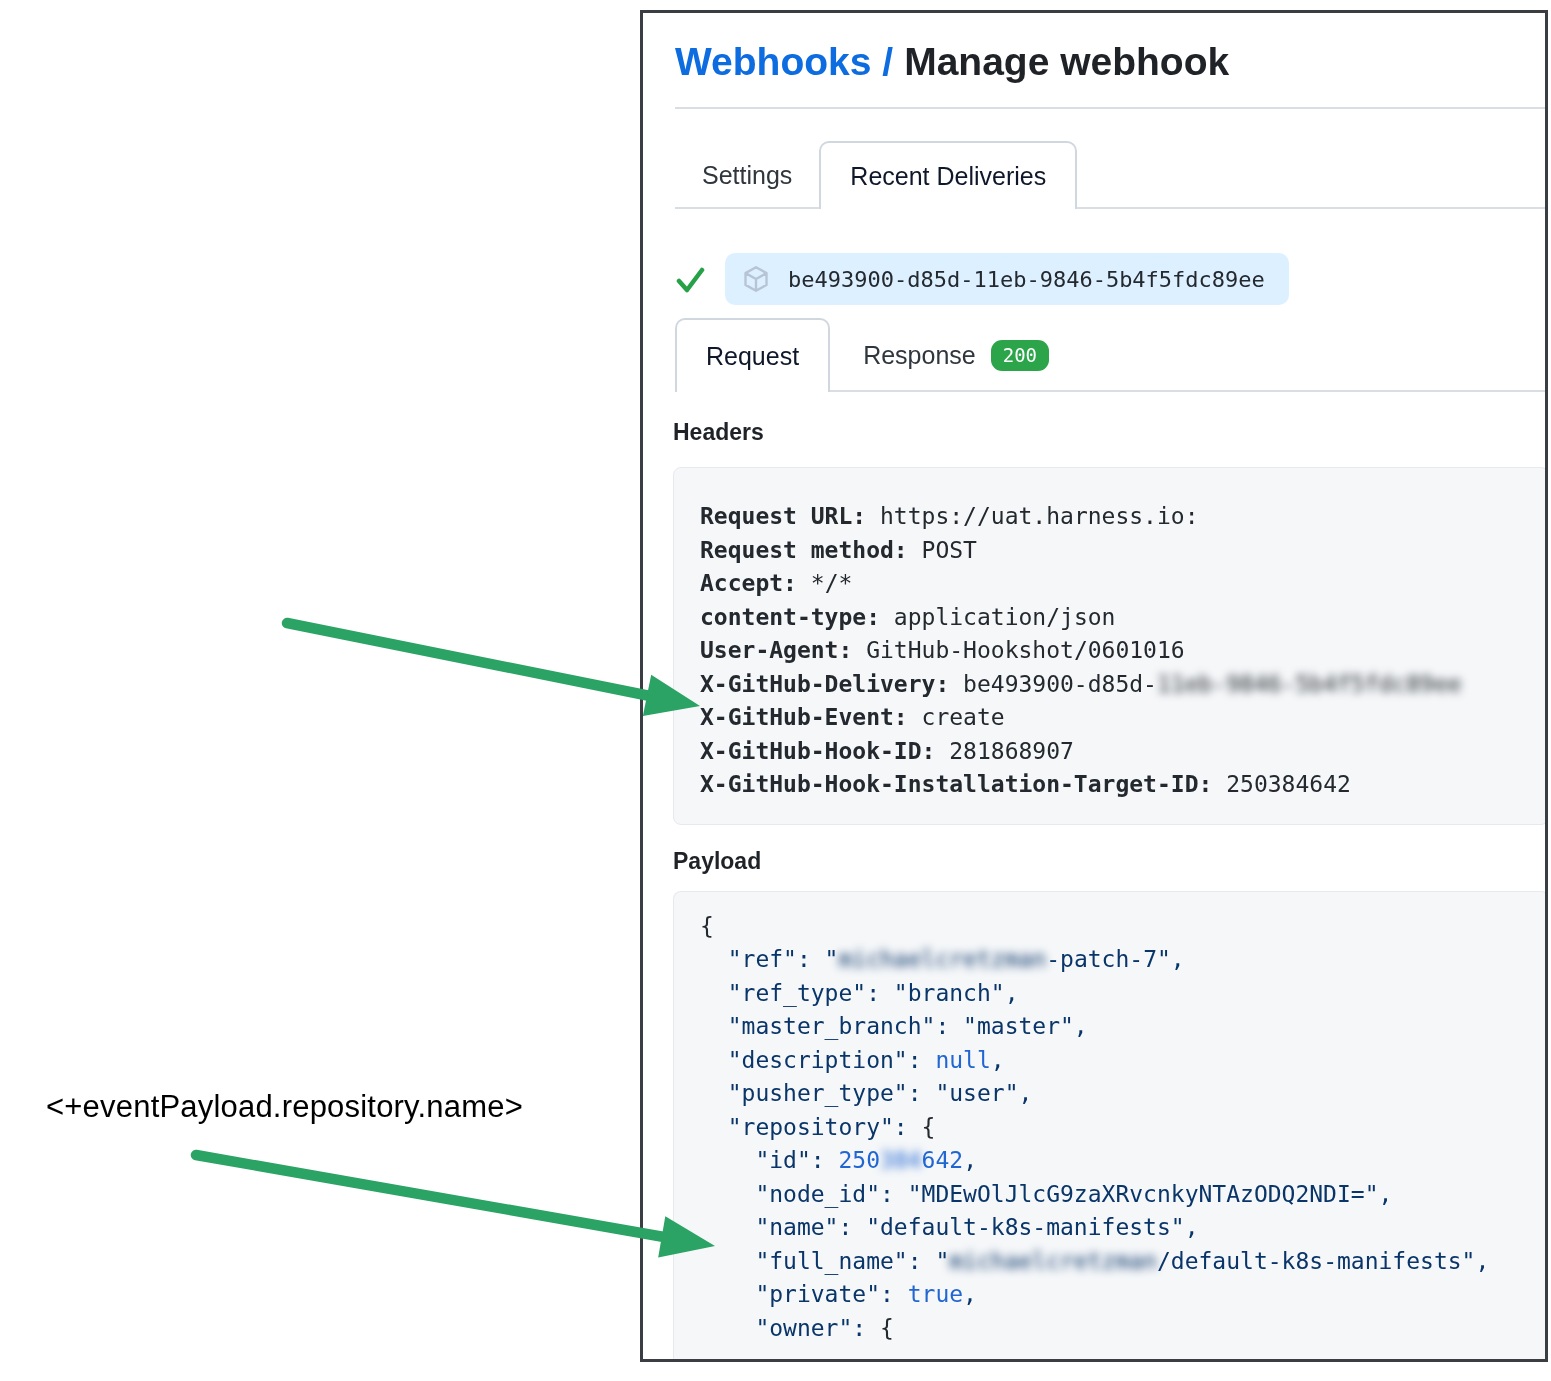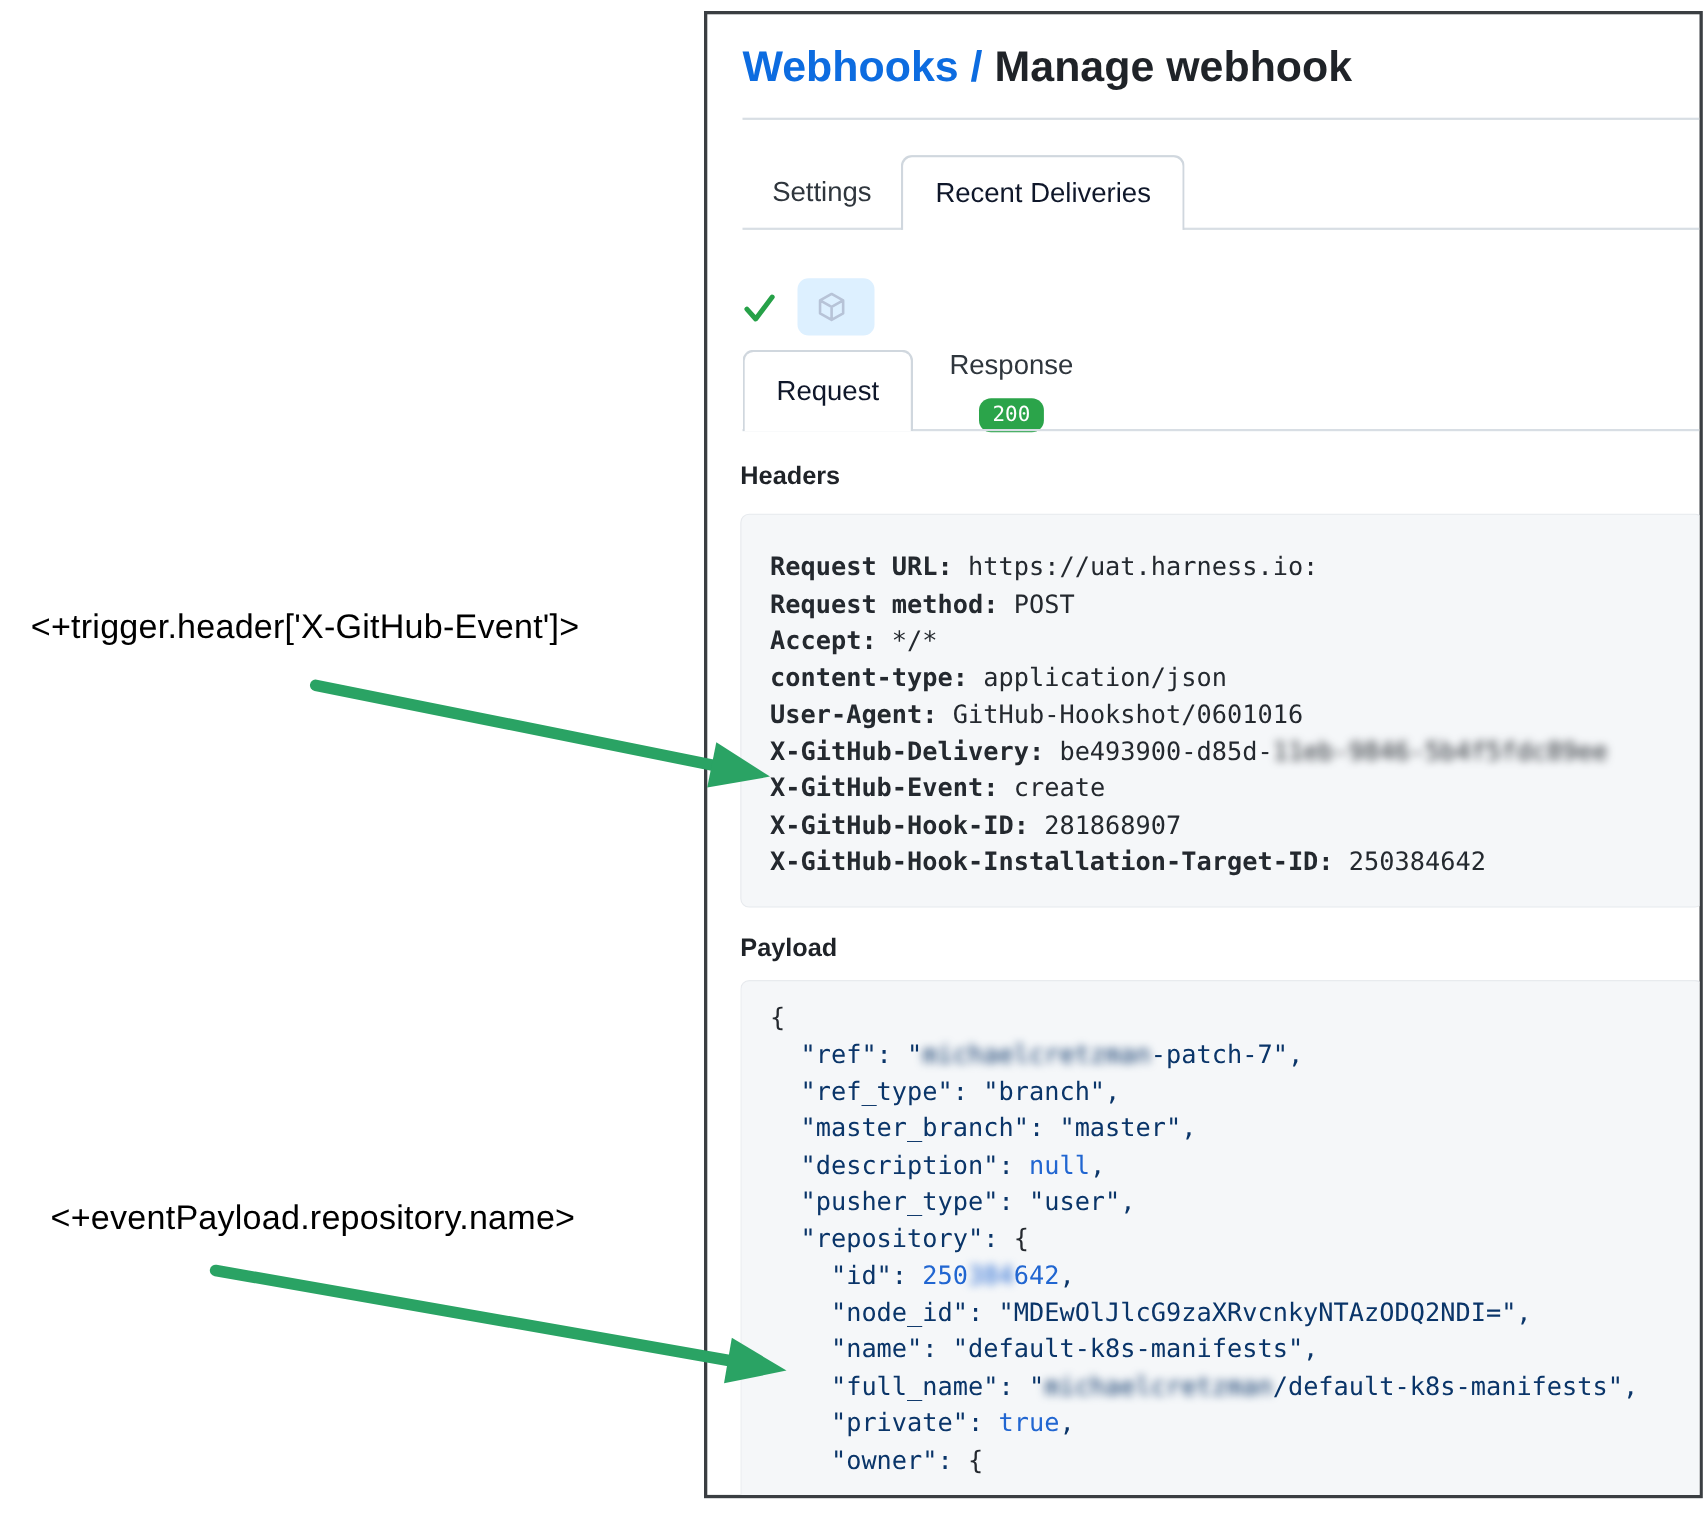--- a/index.html
+++ b/index.html
@@ -44,21 +44,21 @@
   .tab {
     display:flex; align-items:center; padding:0 27px; font-size:25px;
     color:#2f363d; cursor:pointer; white-space:nowrap;
   }
   .tab.active {
     position:relative; z-index:2; background:#ffffff; color:#0f172a;
     border:2px solid #d0d7de; border-bottom:none; border-radius:10px 10px 0 0;
     padding:0 29px;
   }
   .subtabs { margin-top:13px; height:74px; }
-  .subtabs .tab.resp { gap:15px; margin-left:6px;flex-direction:column; }
+  .subtabs .tab.resp { gap:15px; margin-left:6px; }
   .badge {
     display:inline-block; background:#2ba44a; color:#ffffff;
     font-family:"DejaVu Sans Mono", monospace; font-size:19px; line-height:19px;
     padding:6px 12px; border-radius:11px;
   }
 
   
   .delivery-row {
     display:flex; align-items:center; gap:19px; margin:44px 0 0 32px; height:52px;
   }
@@ -86,21 +86,20 @@
   .js { color:#0a3569; }
   .jn { color:#2166d1; }
   .jp { color:#24292f; }
   .blur { filter:blur(4px); }
 </style>
 </head>
 <body>
 
 <div class="stage">
 
-  <div class="annotation ann1">&lt;+trigger.header['X-GitHub-Event']&gt;</div>
   <div class="annotation ann2">&lt;+eventPayload.repository.name&gt;</div>
 
   <svg class="arrows" width="1551" height="1381" viewBox="0 0 1551 1381">
     <g>
       <line x1="287" y1="623" x2="650" y2="696" stroke="#2aa364" stroke-width="10.5" stroke-linecap="round"></line>
       <polygon points="700,706 642.9,716 651.2,674.8" fill="#2aa364"></polygon>
     </g>
     <g>
       <line x1="196" y1="1155" x2="664" y2="1237" stroke="#2aa364" stroke-width="10.5" stroke-linecap="round"></line>
       <polygon points="715,1246 658.2,1257.6 665.3,1216.2" fill="#2aa364"></polygon>
@@ -121,20 +120,21 @@
     </div>
 
     <div class="delivery-row">
       <svg width="31" height="27" viewBox="0 0 31 27">
         <polyline points="4,15 12,24 27,4" fill="none" stroke="#26a148" stroke-width="4.5" stroke-linecap="round" stroke-linejoin="round"></polyline>
       </svg>
       <div class="pill">
         <svg width="30" height="30" viewBox="0 0 24 24">
           <path d="M12 2.6 L20.4 7.3 L20.4 16.7 L12 21.4 L3.6 16.7 L3.6 7.3 Z M3.6 7.3 L12 12 L20.4 7.3 M12 12 L12 21.4" fill="none" stroke="#b7c3d7" stroke-width="1.9" stroke-linejoin="round" stroke-linecap="round"></path>
         </svg>
+        <span class="guid">be493900-d85d-11eb-9846-5b4f5fdc89ee</span>
       </div>
     </div>
 
     <div class="tabnav subtabs">
       <div class="tab active">Request</div>
       <div class="tab resp">
         <span>Response</span>
         <span class="badge">200</span>
       </div>
     </div>

